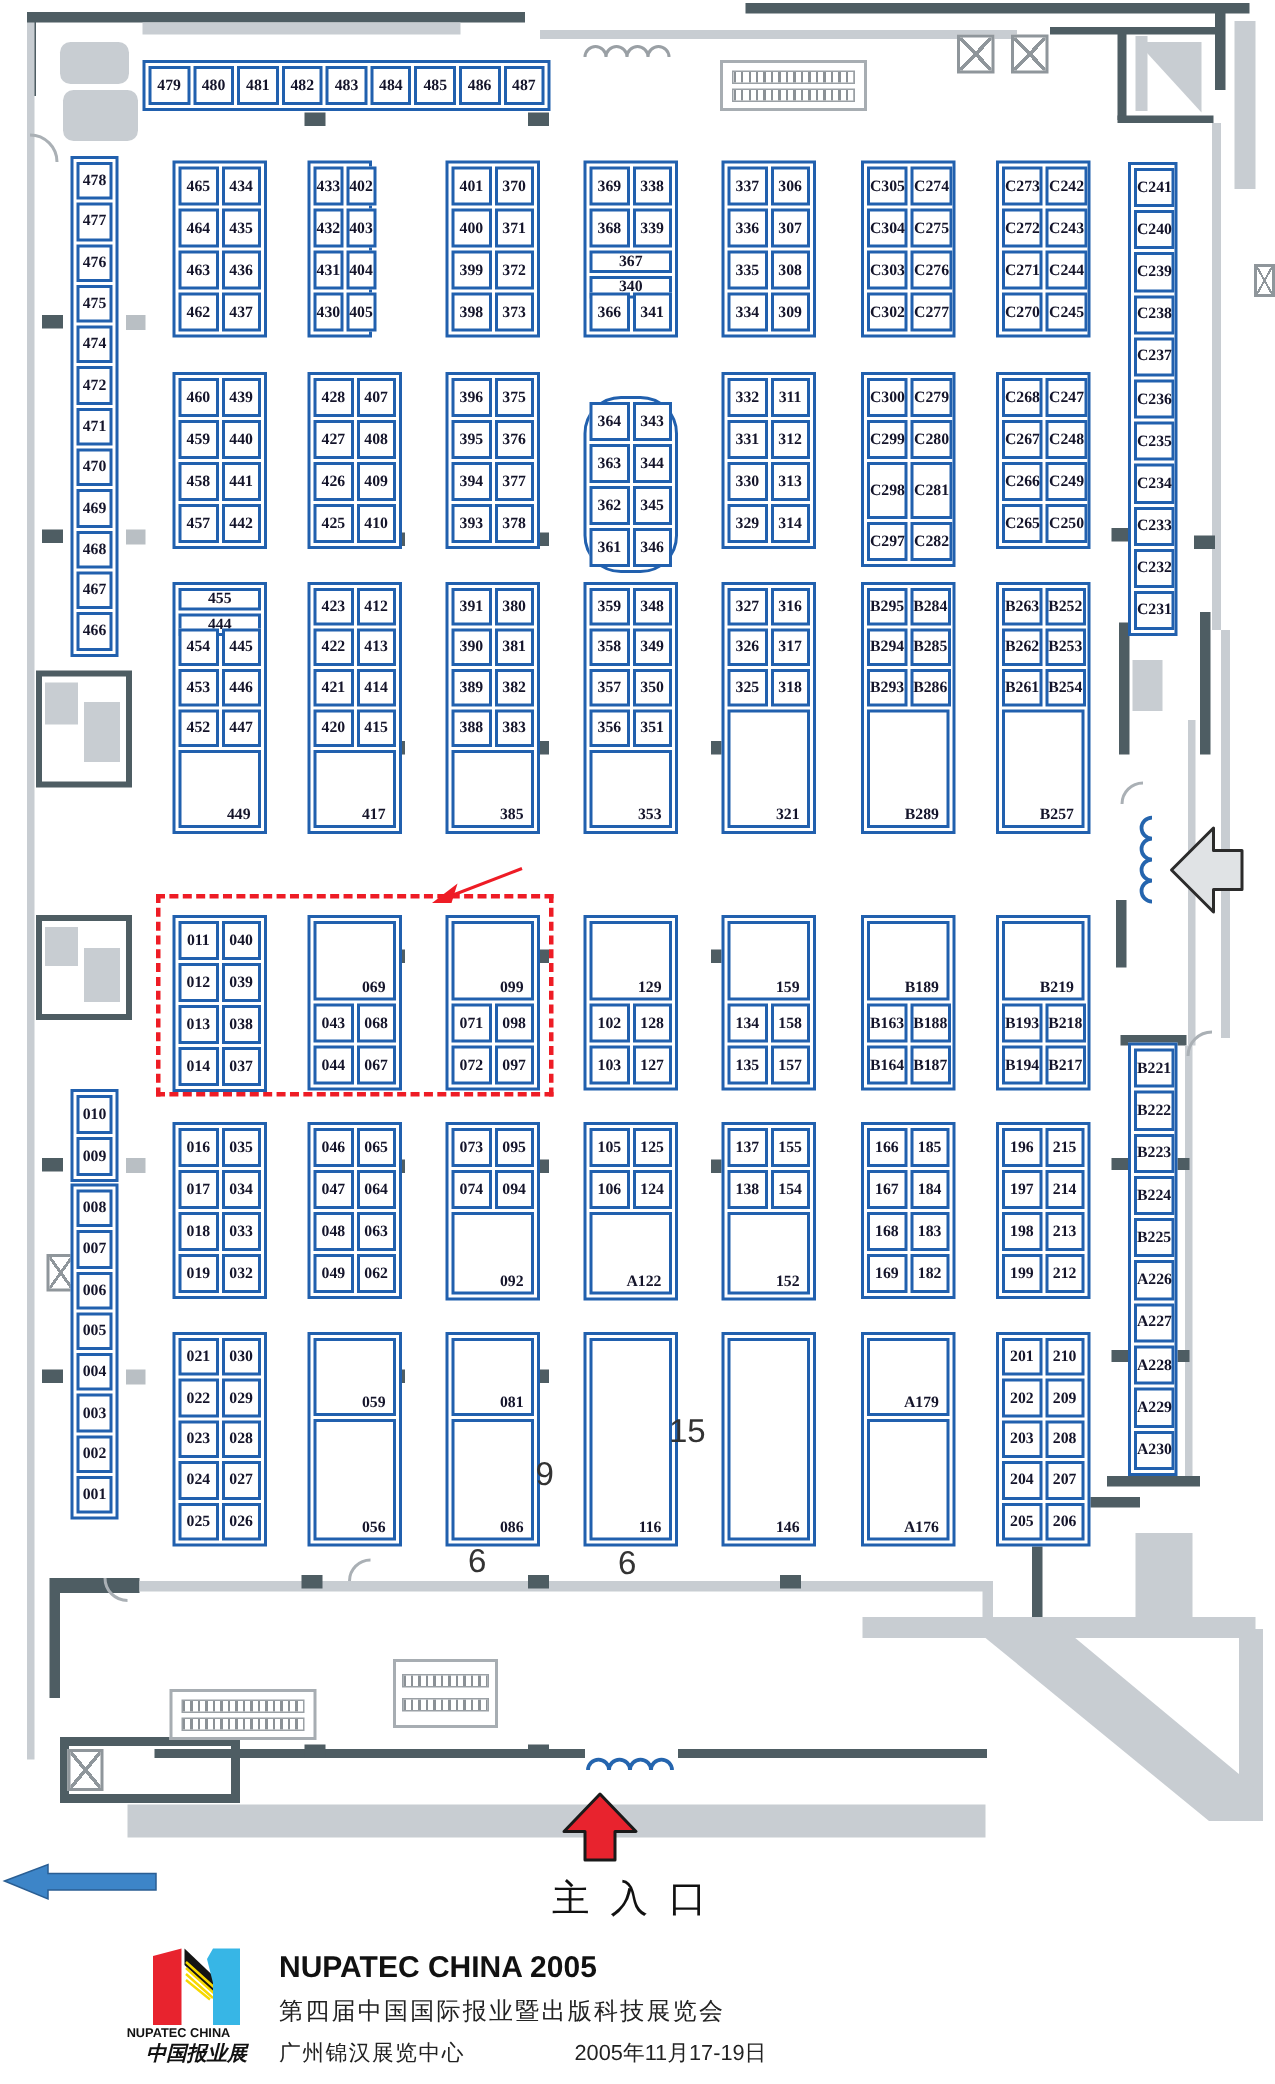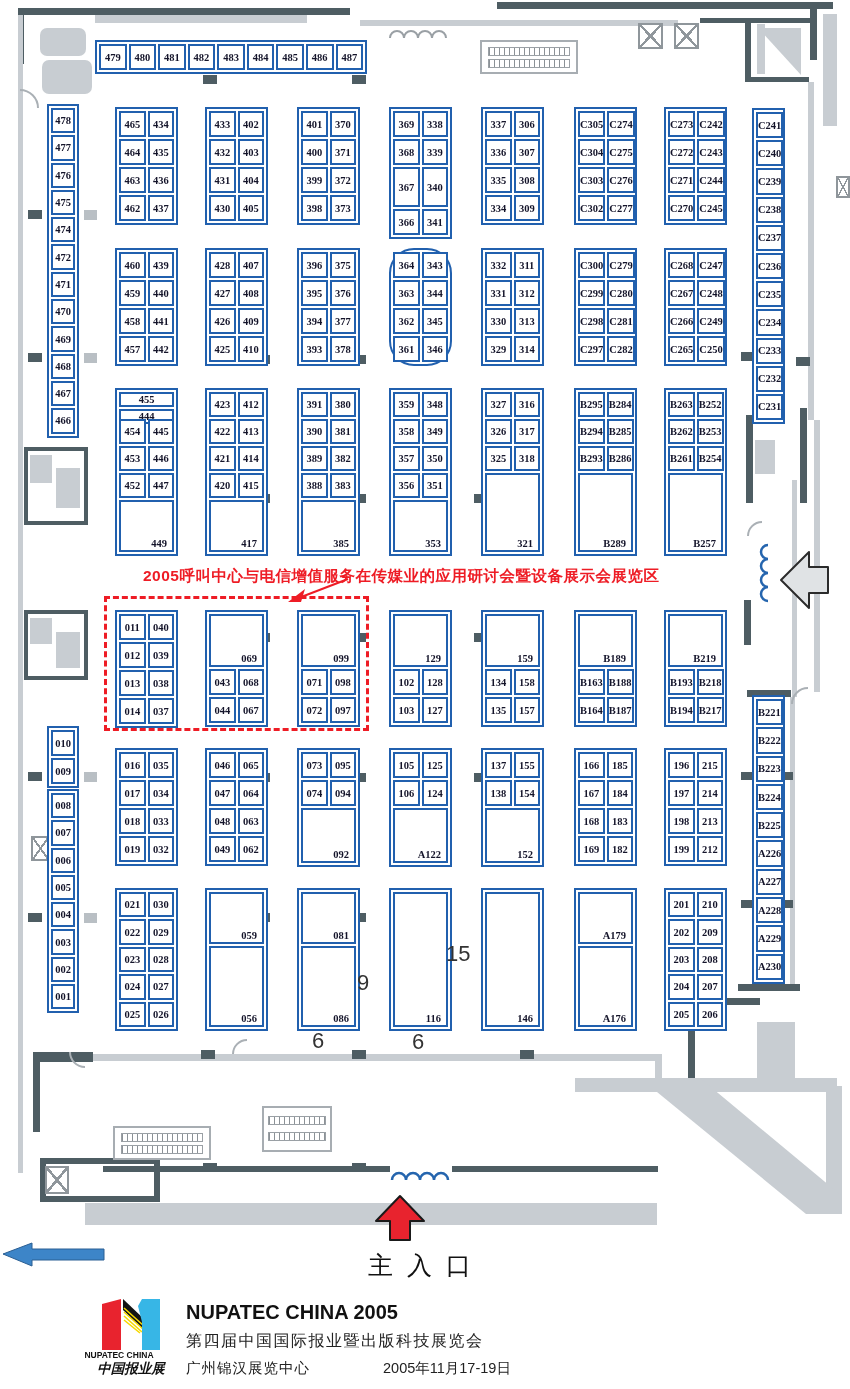--- a/index.html
+++ b/index.html
@@ -434,21 +434,21 @@
         </div>
         <div class="brow" style="height: 26px;">
           <div class="bcell">
             <span>462</span>
           </div>
           <div class="bcell">
             <span>437</span>
           </div>
         </div>
       </div>
-      <div class="block" style="left: 205px; top: 107px; width: 63px;">
+      <div class="block" style="left: 205px; top: 107px; width: 43px;">
         <div class="brow" style="height: 26px;">
           <div class="bcell">
             <span>433</span>
           </div>
           <div class="bcell">
             <span>402</span>
           </div>
         </div>
         <div class="brow" style="height: 26px;">
           <div class="bcell">
@@ -519,21 +519,21 @@
           </div>
         </div>
         <div class="brow" style="height: 26px;">
           <div class="bcell">
             <span>368</span>
           </div>
           <div class="bcell">
             <span>339</span>
           </div>
         </div>
-        <div class="brow" style="height: 40px;">
+        <div class="brow" style="height: 26px; flex-direction: column;">
           <div class="bcell">
             <span>367</span>
           </div>
           <div class="bcell">
             <span>340</span>
           </div>
         </div>
         <div class="brow" style="height: 26px;">
           <div class="bcell">
             <span>366</span>
@@ -740,21 +740,21 @@
         </div>
         <div class="brow" style="height: 26px;">
           <div class="bcell">
             <span>393</span>
           </div>
           <div class="bcell">
             <span>378</span>
           </div>
         </div>
       </div>
-      <div class="block" style="left: 389px; top: 248px; width: 63px; border-radius: 25px;">
+      <div class="block" style="left: 389px; top: 264px; width: 63px; border-radius: 25px;">
         <div class="brow" style="height: 26px;">
           <div class="bcell">
             <span>364</span>
           </div>
           <div class="bcell">
             <span>343</span>
           </div>
         </div>
         <div class="brow" style="height: 26px;">
           <div class="bcell">
@@ -825,21 +825,21 @@
           </div>
         </div>
         <div class="brow" style="height: 26px;">
           <div class="bcell">
             <span>C299</span>
           </div>
           <div class="bcell">
             <span>C280</span>
           </div>
         </div>
-        <div class="brow" style="height: 26px;">
+        <div class="brow" style="height: 38px;">
           <div class="bcell">
             <span>C298</span>
           </div>
           <div class="bcell">
             <span>C281</span>
           </div>
         </div>
         <div class="brow" style="height: 26px;">
           <div class="bcell">
             <span>C297</span>
@@ -1639,21 +1639,20 @@
             <span>205</span>
           </div>
           <div class="bcell">
             <span>206</span>
           </div>
         </div>
       </div>
     </div>
 
   <div id="red-zone"></div>
-  <div id="red-note">2005呼叫中心与电信增值服务在传媒业的应用研讨会暨设备展示会展览区</div>
 
   <div id="dim-layer">
       <div class="dimlabel" style="left: 357px; top: 970px;">9</div>
       <div class="dimlabel" style="left: 446px; top: 941px;">15</div>
       <div class="dimlabel" style="left: 312px; top: 1028px;">6</div>
       <div class="dimlabel" style="left: 412px; top: 1029px;">6</div>
     </div>
 
   <svg class="overlay" width="850" height="1389" viewBox="0 0 850 1389">
 

